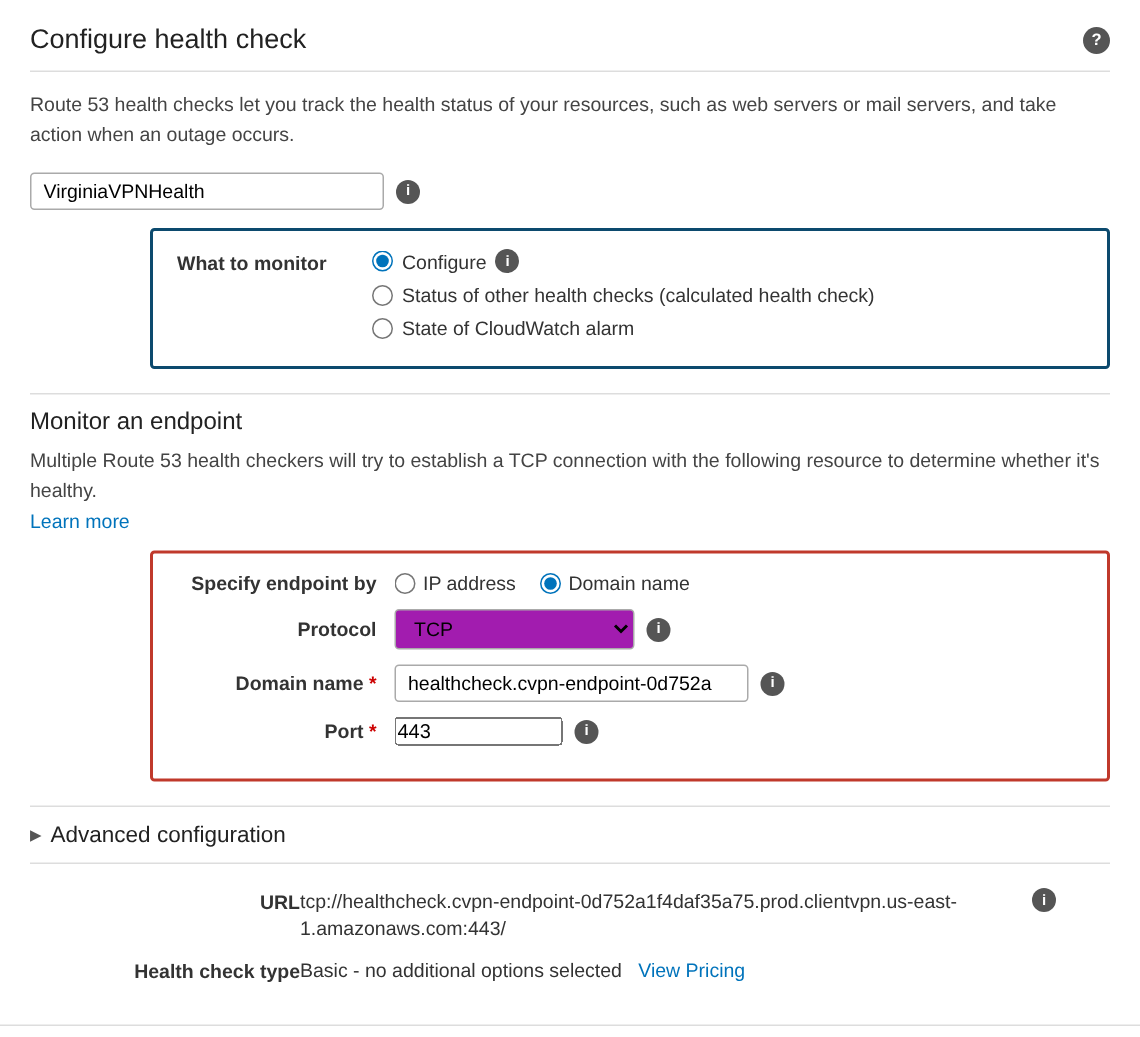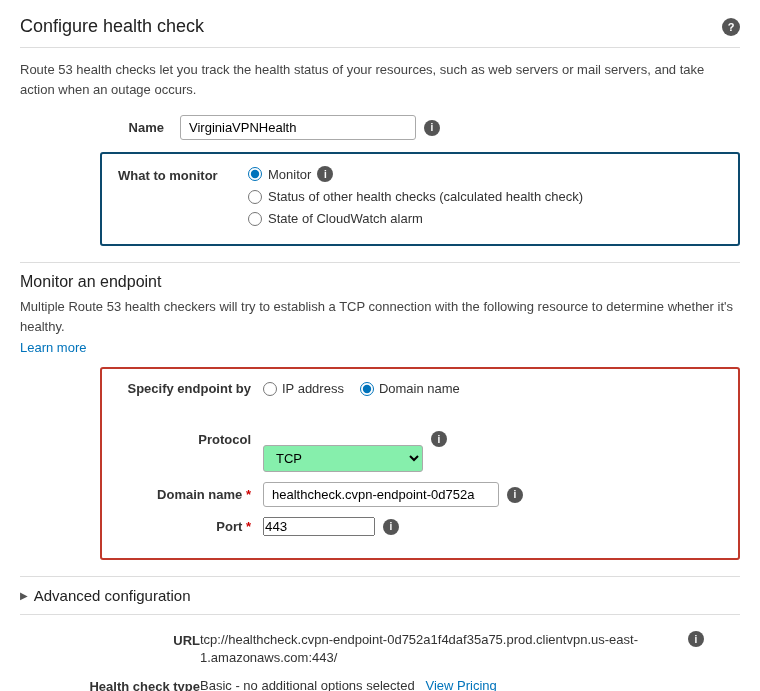--- a/index.html
+++ b/index.html
@@ -223,24 +223,23 @@
       align-items: center;
       gap: 5px;
       font-size: 13px;
     }
 
     select {
       border: 1px solid #aaa;
       border-radius: 3px;
       padding: 4px 24px 4px 8px;
       font-size: 13px;
-      background: #86efac;
+      background: #a21caf;
       appearance: auto;
       min-width: 160px;
-      margin-top: 39px;
     }
 
     .domain-input {
       width: 240px;
     }
 
     .port-input {
       width: 112px;
     }
 
@@ -324,35 +323,34 @@
     <div class="page-header">
       <h1 class="page-title">Configure health check</h1>
       <div class="help-icon">?</div>
     </div>
 
     
     <p class="description-text">Route 53 health checks let you track the health status of your resources, such as web servers or mail servers, and take action when an outage occurs.</p>
 
     
     <div class="form-row">
-      <label class="form-label">Name</label>
       <div class="form-control">
         <input type="text" value="VirginiaVPNHealth" style="">
         <div class="info-icon">i</div>
       </div>
     </div>
 
     
     <div class="monitor-section-box">
       <div class="monitor-row">
         <div class="monitor-label">What to monitor</div>
         <div class="radio-options">
           <label class="radio-option">
             <input type="radio" name="monitor" checked="" style="">
-            <span>Monitor</span>
+            <span>Configure</span>
             <div class="info-icon">i</div>
           </label>
           <label class="radio-option">
             <input type="radio" name="monitor" style="">
             <span>Status of other health checks (calculated health check)</span>
           </label>
           <label class="radio-option">
             <input type="radio" name="monitor" style="">
             <span>State of CloudWatch alarm</span>
           </label>

